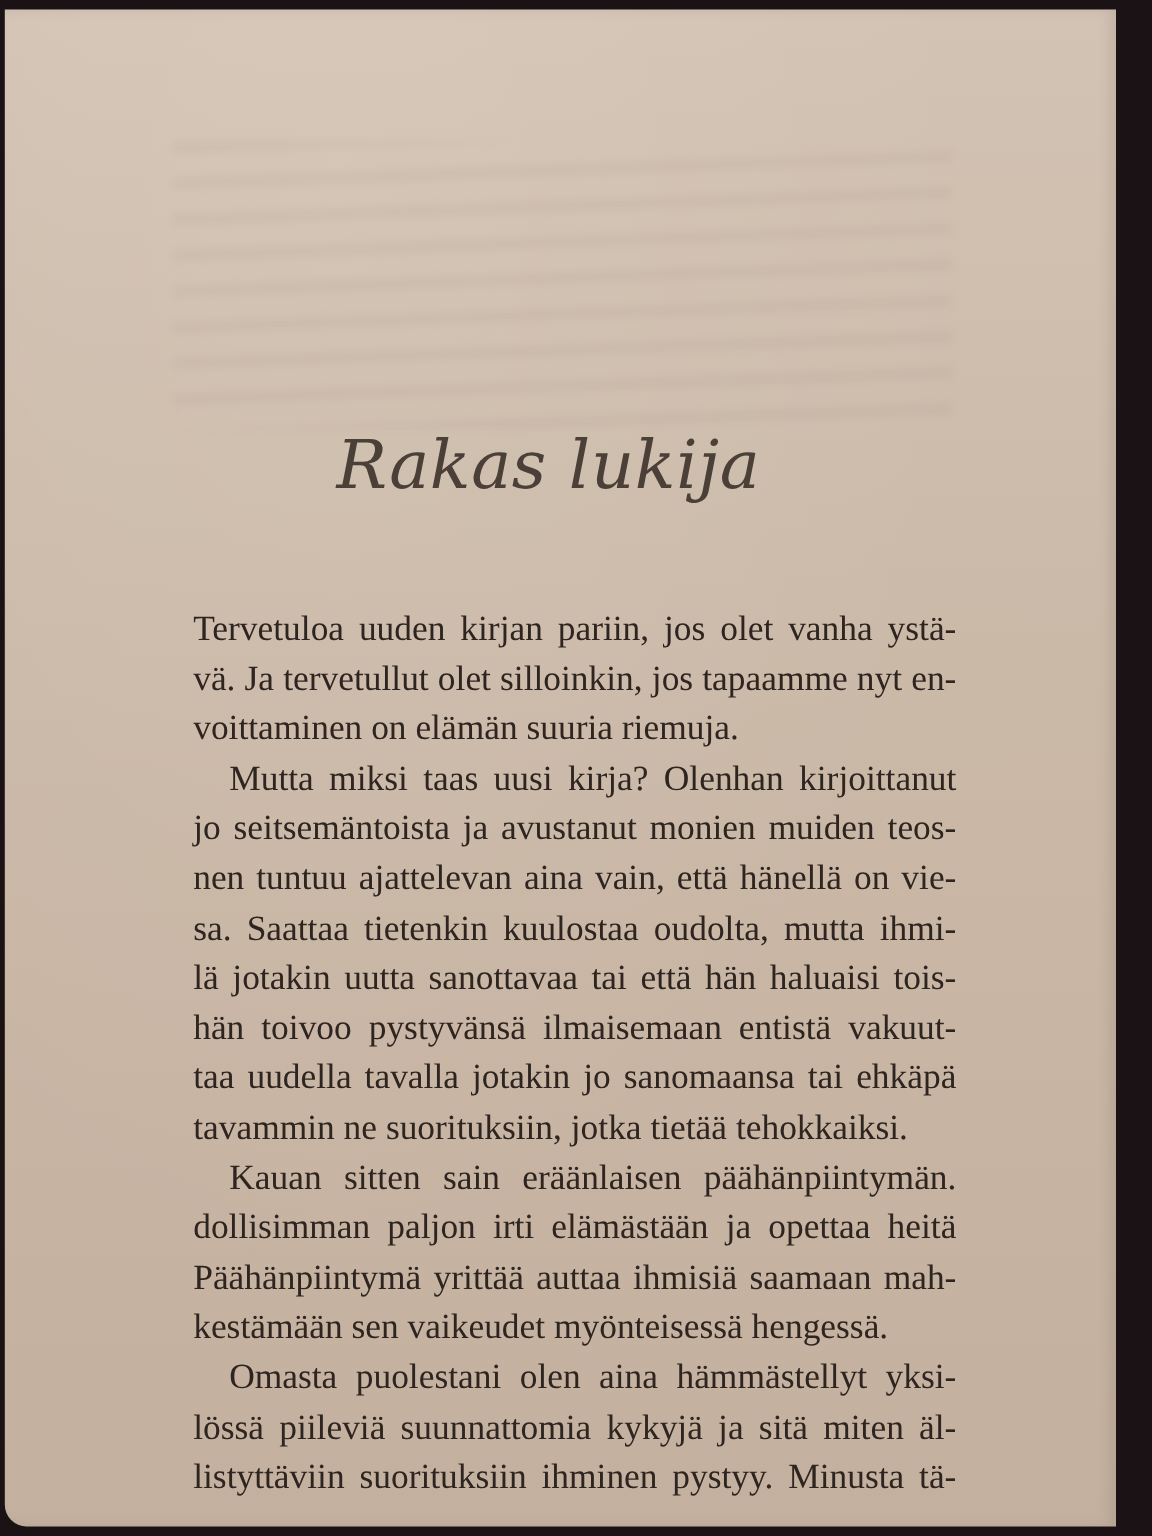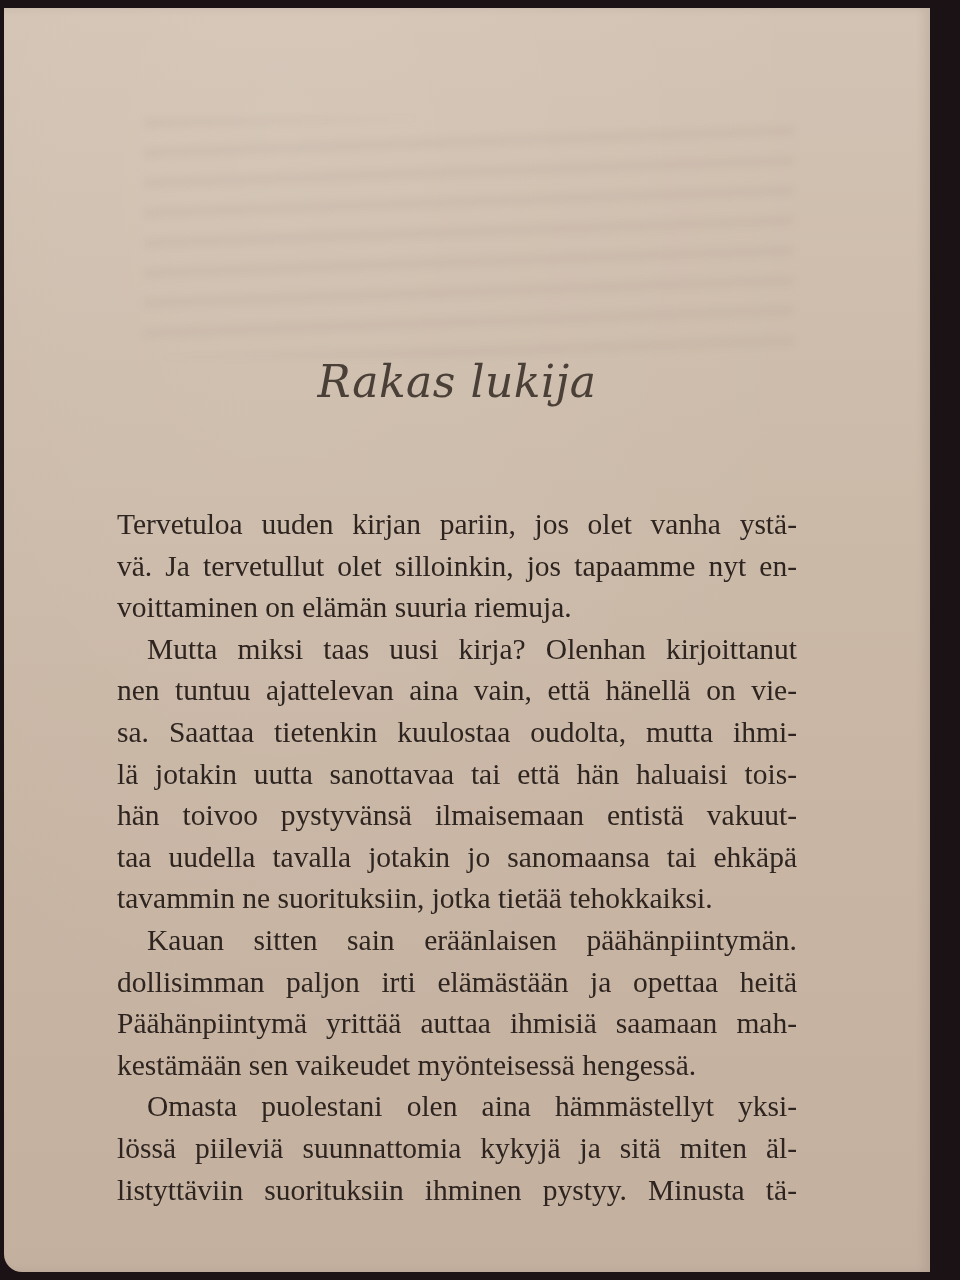--- a/index.html
+++ b/index.html
@@ -40,39 +40,40 @@
       filter: blur(3px);
     }
     .title {
       position: absolute;
       left: 0;
       width: 906px;
       top: 348px;
       text-align: center;
       font-family: "DejaVu Serif", serif;
       font-style: italic;
-      font-size: 44px;
+      font-size: 56px;
       letter-spacing: 0.5px;
       color: #4a4038;
     }
     .body-text {
       position: absolute;
       left: 113px;
       top: 496px;
       width: 680px;
       font-family: "Liberation Serif", serif;
       font-size: 29.5px;
       line-height: 41.6px;
       color: #2e2520;
     }
     .line {
       display: block;
       white-space: nowrap;
       text-align: justify;
       text-align-last: justify;
+      margin-left: 44px;
     }
     .line.last {
       text-align: right;
       text-align-last: left;
     }
     .line.indent {
       text-indent: 30px;
       font-family: Liberation Serif, serif;
     }
   </style>
@@ -87,20 +88,21 @@
   <div class="body-text">
 
     <div>
       <span class="line">Tervetuloa uuden kirjan pariin, jos olet vanha ystä-</span>
       <span class="line">vä. Ja tervetullut olet silloinkin, jos tapaamme nyt en-</span>
       <span class="line last">voittaminen on elämän suuria riemuja.</span>
     </div>
 
     <div>
       <span class="line indent">Mutta miksi taas uusi kirja? Olenhan kirjoittanut</span>
+      <span class="line">jo seitsemäntoista ja avustanut monien muiden teos-</span>
       <span class="line">nen tuntuu ajattelevan aina vain, että hänellä on vie-</span>
       <span class="line">sa. Saattaa tietenkin kuulostaa oudolta, mutta ihmi-</span>
       <span class="line">lä jotakin uutta sanottavaa tai että hän haluaisi tois-</span>
       <span class="line">hän toivoo pystyvänsä ilmaisemaan entistä vakuut-</span>
       <span class="line">taa uudella tavalla jotakin jo sanomaansa tai ehkäpä</span>
       <span class="line last">tavammin ne suorituksiin, jotka tietää tehokkaiksi.</span>
     </div>
 
     <div>
       <span class="line indent">Kauan sitten sain eräänlaisen päähänpiintymän.</span>

